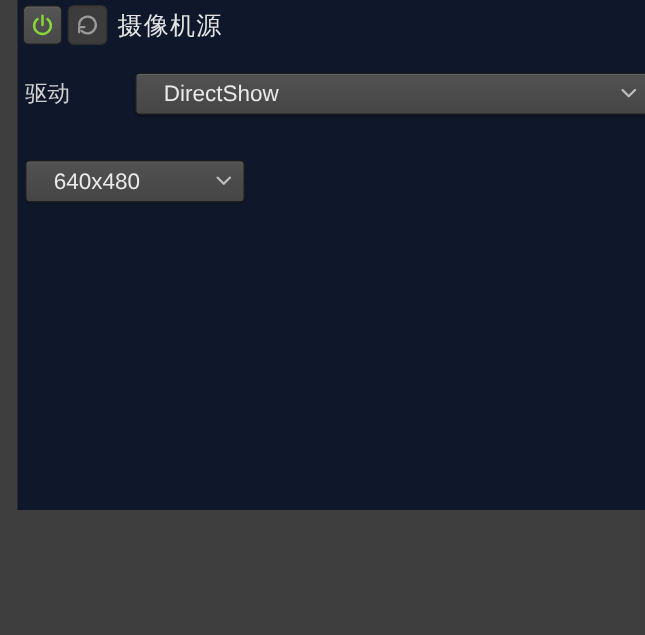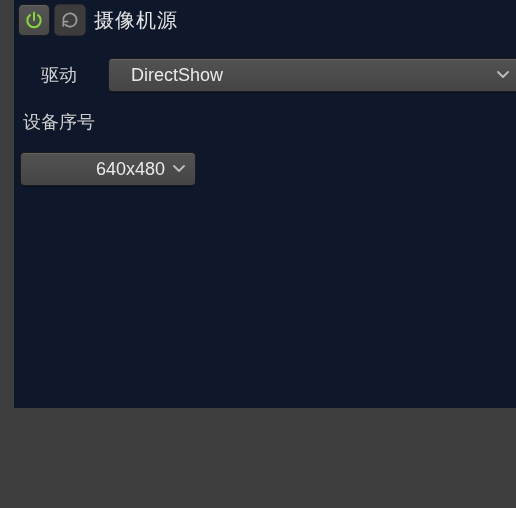--- a/index.html
+++ b/index.html
@@ -57,21 +57,21 @@
   .form {
     padding: 18px 10px 0 6px;
   }
   .row {
     display: flex;
     align-items: center;
     margin-bottom: 18px;
   }
   .label {
     width: 88px;
-    text-align: center;
+    text-align: left;
     font-size: 18px;
     color: #cfcfcf;
     padding-right: 10px;
     box-sizing: border-box;
   }
   .combo {
     flex: 1;
     height: 34px;
     background: linear-gradient(to bottom, #525252, #454545);
     border: 1px solid #1c1c1c;
@@ -81,21 +81,20 @@
     align-items: center;
     padding-left: 22px;
     padding-right: 30px;
     box-shadow: inset 0 1px 0 rgba(255,255,255,0.1), 0 1px 1px rgba(0,0,0,0.25);
     box-sizing: border-box;
     color: #eaeaea;
     font-size: 18px;
   }
   .combo.small {
     flex: 0 0 176px;
-    justify-content: flex-end;
   }
   .combo .chev {
     position: absolute;
     right: 10px;
     top: 50%;
     transform: translateY(-50%);
   }
 
   svg { display: block; }
 </style>
@@ -132,21 +131,20 @@
         <span>DirectShow</span>
         <span class="chev">
           <svg width="12" height="8" viewBox="0 0 12 8">
               <path d="M1 1l5 5 5-5" stroke="#bdbdbd" stroke-width="1.8" fill="none" stroke-linecap="round" stroke-linejoin="round"></path>
             </svg>
         </span>
       </div>
     </div>
 
     <div class="row">
-      <div class="label">设备序号</div>
     </div>
 
     <div class="row">
       <div class="combo small">
         <span>640x480</span>
         <span class="chev">
           <svg width="12" height="8" viewBox="0 0 12 8">
               <path d="M1 1l5 5 5-5" stroke="#bdbdbd" stroke-width="1.8" fill="none" stroke-linecap="round" stroke-linejoin="round"></path>
             </svg>
         </span>

